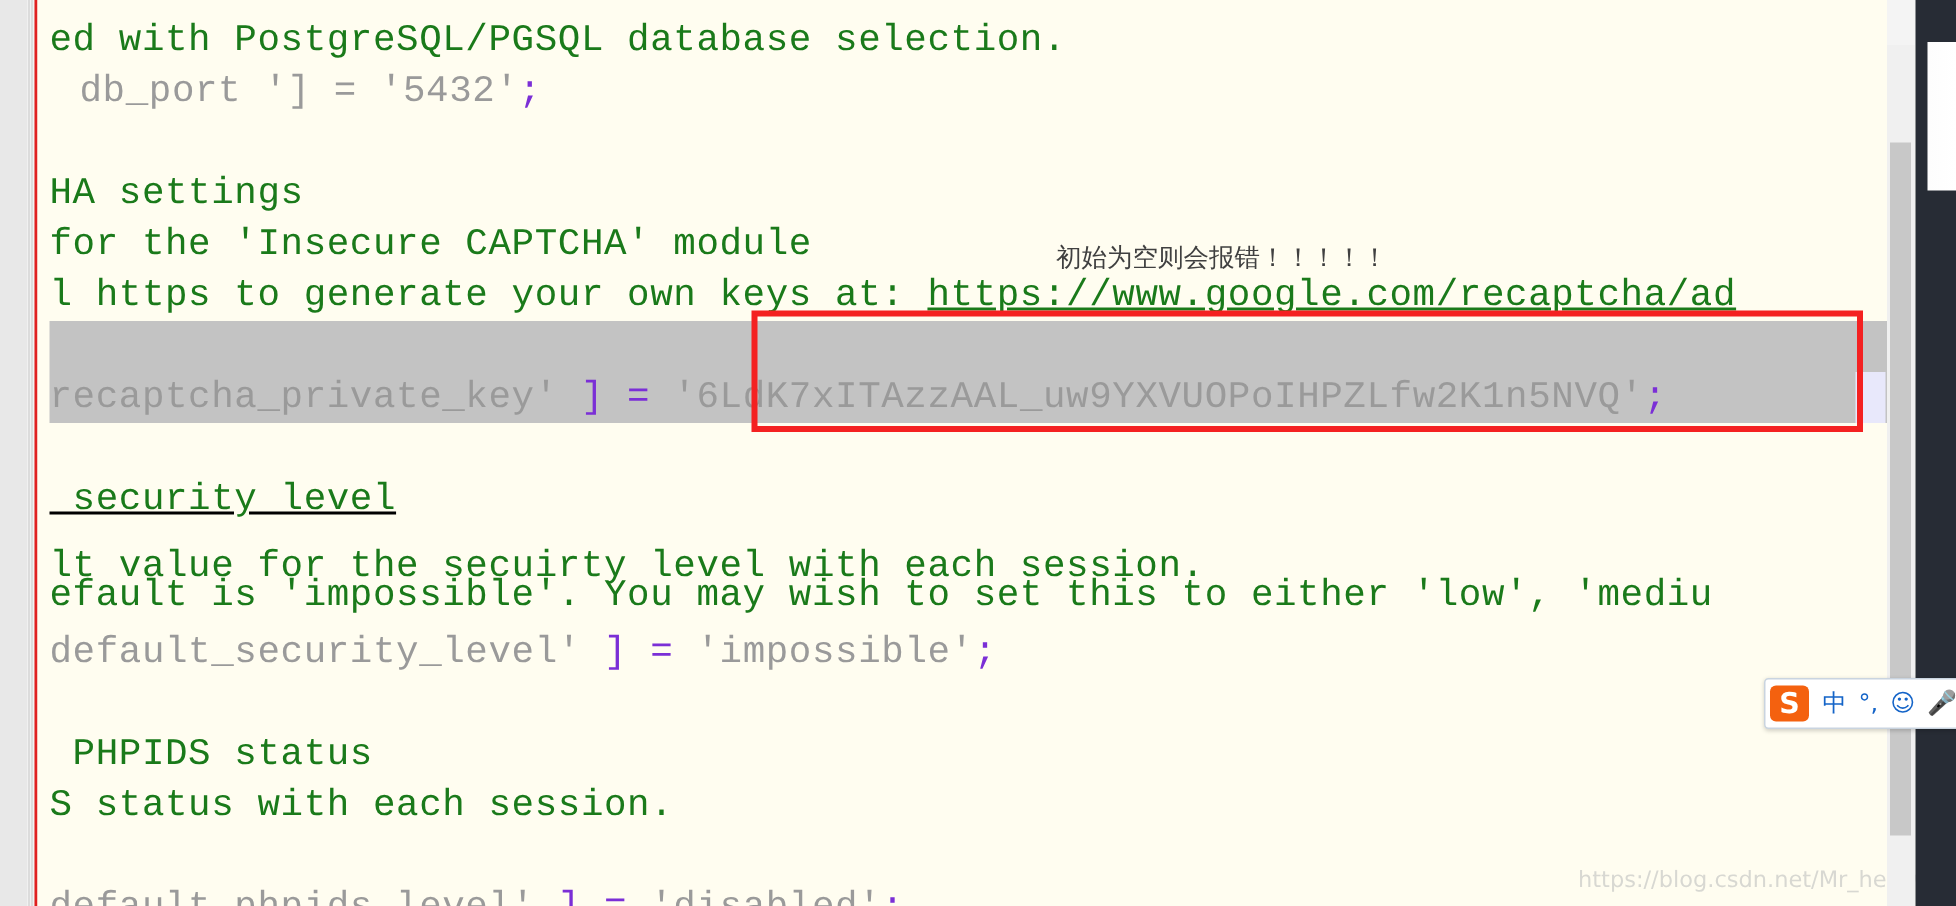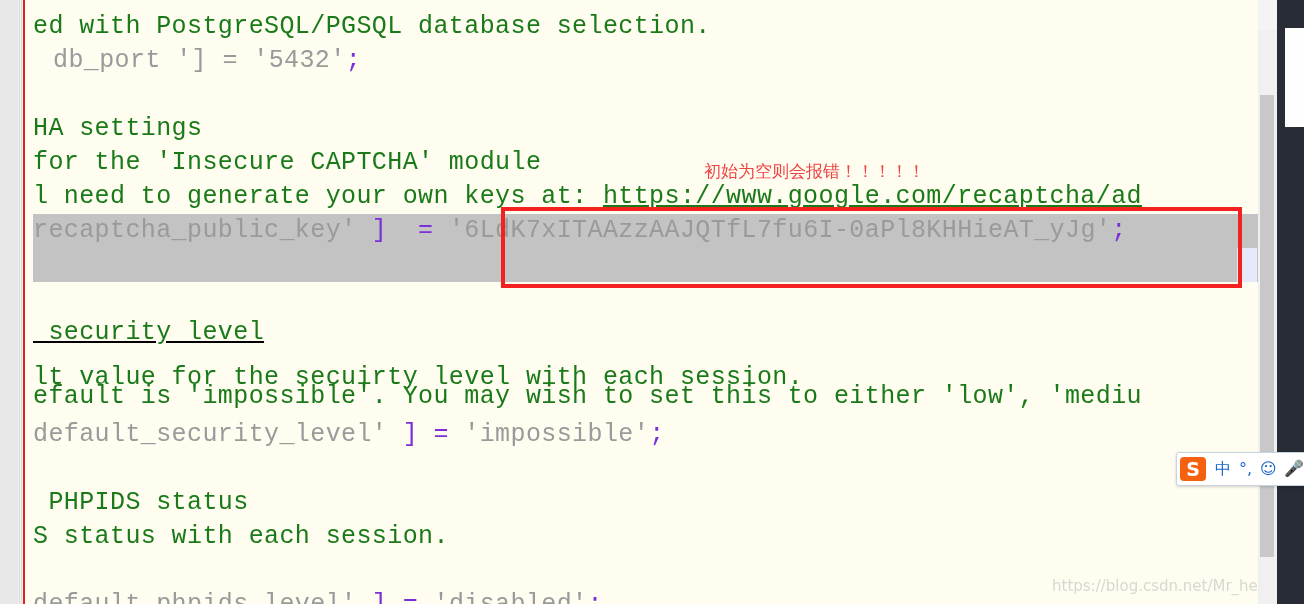--- a/index.html
+++ b/index.html
@@ -177,21 +177,21 @@
     pointer-events: none;
   }
 
   
   .cn-annot {
     position: absolute;
     left: 704px;
     top: 160px;
     font-family: "DejaVu Sans", "Liberation Sans", sans-serif;
     font-size: 17px;
-    color: #ef4444;
+    color: #404040;
     white-space: nowrap;
     z-index: 22;
   }
 
   
   .ime-bar {
     position: absolute;
     left: 1176px;
     top: 452px;
     height: 32px;
@@ -250,22 +250,22 @@
   <div class="gutter-fold"></div>
   <div class="margin-rule"></div>
 
   <div class="code-area" id="code-area">
       <div class="sel-band" style="top: 214px;"></div>
       <div class="sel-band" style="top: 248px;"></div>
       <div class="code-line" style="top: 10px; left: 8px;"><span class="tok-comment">ed with PostgreSQL/PGSQL database selection.</span></div>
       <div class="code-line" style="top: 44px; left: 8px; margin-left: 20px;"><span class="tok-plain">db_port ']</span><span class="tok-plain"> = </span><span class="tok-plain">'5432'</span><span class="tok-punct">;</span></div>
       <div class="code-line" style="top: 146px; left: 8px;"><span class="tok-comment">for the 'Insecure CAPTCHA' module</span></div>
       <div class="code-line" style="top: 112px; left: 8px;"><span class="tok-comment">HA settings</span></div>
-      <div class="code-line" style="top: 180px; left: 8px;"><span class="tok-comment">l need to generate your own keys at: </span><span class="tok-link">https://www.google.com/recaptcha/ad</span></div>
-      <div class="code-line on-sel" style="top: 214px; left: 8px;"><span class="tok-plain">recaptcha_public_key' </span><span class="tok-punct">]</span><span class="tok-plain">  </span><span class="tok-punct">=</span><span class="tok-plain"> </span><span class="tok-plain">'6LdK7xITAAzzAAJQTfL7fu6I-0aPl8KHHieAT_yJg'</span><span class="tok-punct">;</span></div>
+      <div class="code-line" style="top: 180px; left: 8px;"><span class="tok-comment">l https to generate your own keys at: </span><span class="tok-link">https://www.google.com/recaptcha/ad</span></div>
+      <div class="code-line on-sel" style="top: 248px; left: 8px;"><span class="tok-plain">recaptcha_private_key' </span><span class="tok-punct">]</span><span class="tok-plain"> </span><span class="tok-punct">=</span><span class="tok-plain"> </span><span class="tok-plain">'6LdK7xITAzzAAL_uw9YXVUOPoIHPZLfw2K1n5NVQ'</span><span class="tok-punct">;</span></div>
       <div class="code-line" style="top: 316px; left: 8px; text-decoration: underline;"><span class="tok-comment"> security level</span></div>
       <div class="code-line" style="top: 361px; left: 8px;"><span class="tok-comment">lt value for the secuirty level with each session.</span></div>
       <div class="code-line" style="top: 380px; left: 8px;"><span class="tok-comment">efault is 'impossible'. You may wish to set this to either 'low', 'mediu</span></div>
       <div class="code-line" style="top: 418px; left: 8px;"><span class="tok-plain">default_security_level' </span><span class="tok-punct">]</span><span class="tok-plain"> </span><span class="tok-punct">=</span><span class="tok-plain"> </span><span class="tok-plain">'impossible'</span><span class="tok-punct">;</span></div>
       <div class="code-line" style="top: 486px; left: 8px;"><span class="tok-comment"> PHPIDS status</span></div>
       <div class="code-line" style="top: 520px; left: 8px;"><span class="tok-comment">S status with each session.</span></div>
       <div class="code-line" style="top: 588px; left: 8px;"><span class="tok-plain">default_phpids_level' </span><span class="tok-punct">]</span><span class="tok-plain"> </span><span class="tok-punct">=</span><span class="tok-plain"> </span><span class="tok-plain">'disabled'</span><span class="tok-punct">;</span></div>
       <div class="caret-halo" style="left: 1212px; top: 248px;"></div>
       <div class="caret" style="left: 1213px; top: 250px;"></div>
     </div>

